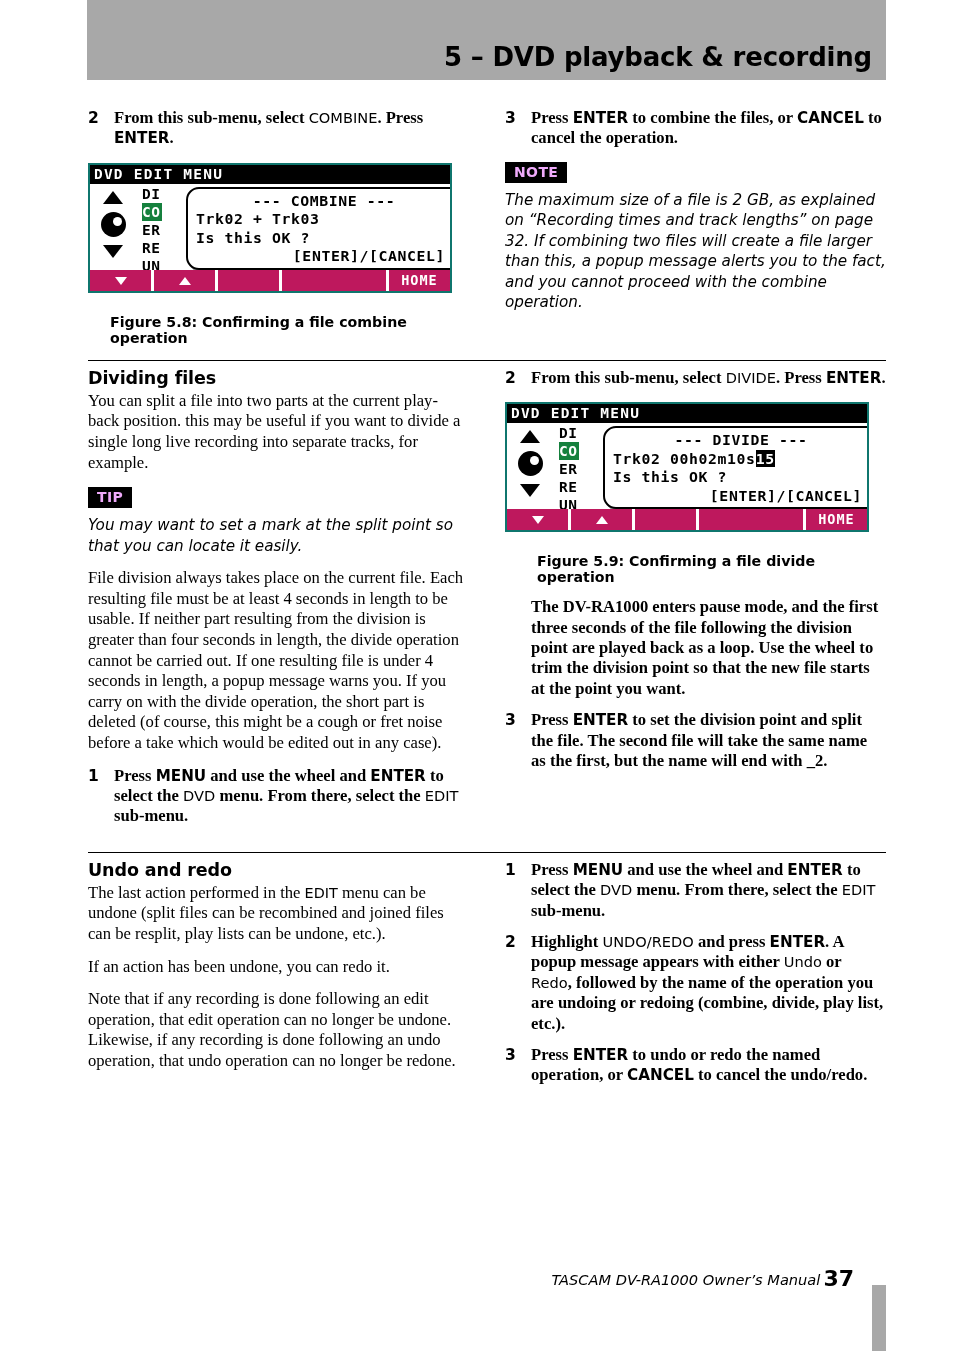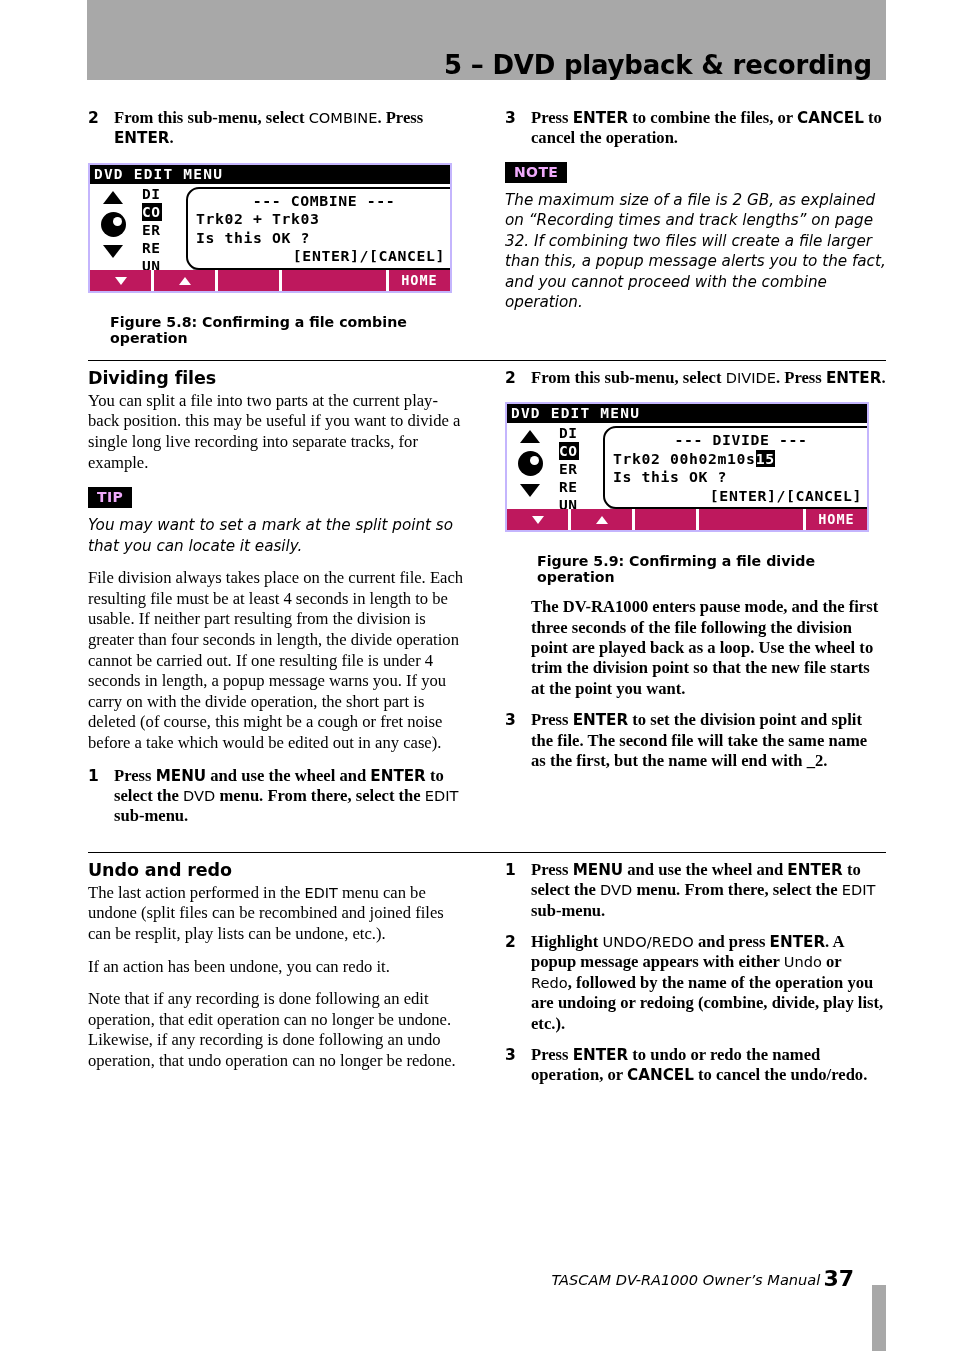--- a/index.html
+++ b/index.html
@@ -21,21 +21,21 @@
     position: absolute;
     left: 87px;
     top: 0;
     width: 799px;
     height: 80px;
     background: #a8a8a8;
   }
   .header-title {
     position: absolute;
     right: 14px;
-    bottom: 0;
+    bottom: 8px;
     font-family: "DejaVu Sans", sans-serif;
     font-weight: bold;
     font-size: 26px;
     letter-spacing: -0.2px;
     color: #000;
     white-space: nowrap;
   }
 
   
   .content {
@@ -135,21 +135,21 @@
     margin: 0 0 12px 0;
   }
 
   
   .figure { margin: 14px 0 0 0; }
   .lcd {
     position: relative;
     width: 364px;
     height: 130px;
     background: #ffffff;
-    border: 2px solid #c4b5fd;
+    border: 2px solid #0f766e;
     box-sizing: border-box;
     font-family: "DejaVu Sans Mono", monospace;
     overflow: hidden;
   }
   .lcd-title {
     position: absolute;
     left: 0; top: 0;
     width: 100%;
     height: 19px;
     background: #000;
@@ -165,21 +165,21 @@
     position: absolute;
     left: 52px;
     top: 20px;
     font-size: 14.5px;
     font-weight: bold;
     line-height: 18px;
     letter-spacing: 0.5px;
   }
   .lcd-menu span { display: block; }
   .lcd-menu span.sel {
-    background: #000000;
+    background: #15803d;
     color: #fff;
     padding-right: 2px;
   }
   
   .lcd-arrow-up, .lcd-arrow-dn {
     position: absolute;
     left: 13px;
     width: 0; height: 0;
     border-left: 10px solid transparent;
     border-right: 10px solid transparent;

